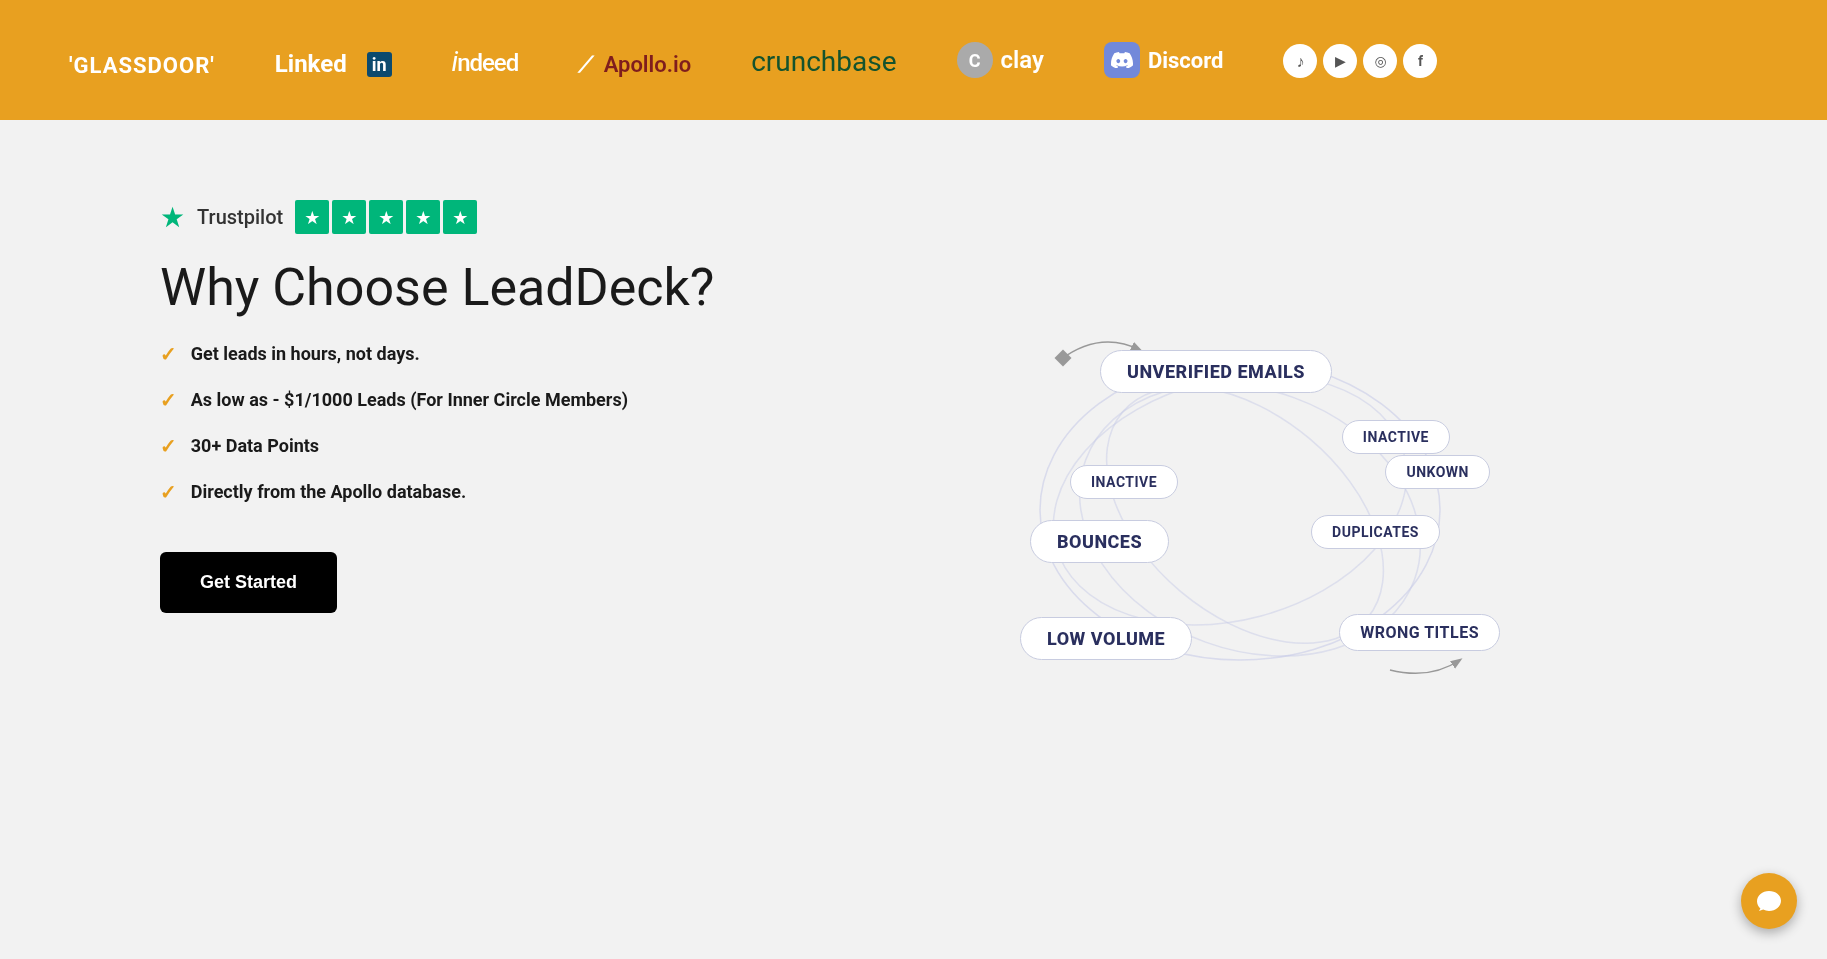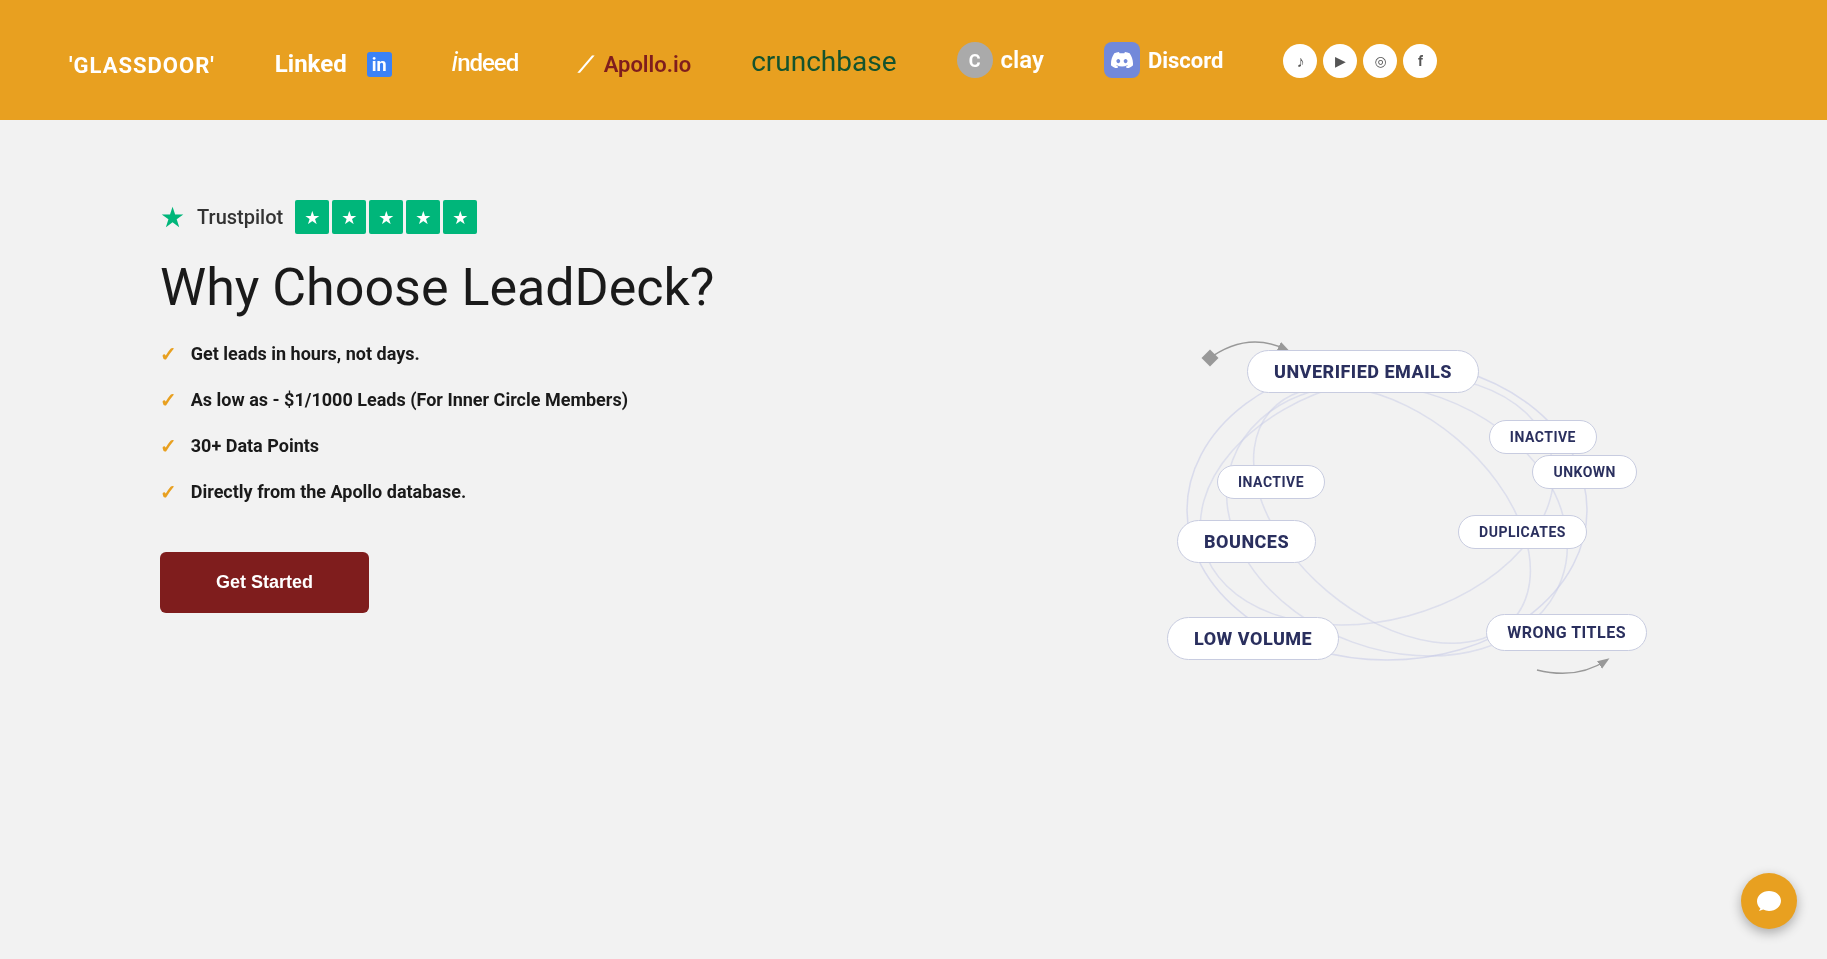--- a/index.html
+++ b/index.html
@@ -54,21 +54,21 @@
     }
     .nav-logo-linkedin {
       color: white;
       font-size: 24px;
       font-weight: 700;
       display: flex;
       align-items: center;
       gap: 20px;
     }
     .linkedin-in {
-      background: #3b82f6;
+      background: #0c4a6e;
       color: white;
       font-size: 18px;
       font-weight: 700;
       padding: 2px 5px;
       border-radius: 3px;
     }
     .clay-logo {
       display: flex;
       align-items: center;
       gap: 8px;
@@ -192,39 +192,39 @@
       font-weight: 700;
       color: #1a1a1a;
     }
     .check-icon {
       color: #E8A020;
       font-size: 20px;
       font-weight: 900;
       flex-shrink: 0;
     }
     .cta-button {
-      background: #7f1d1d;
+      background: #000000;
       color: white;
       border: none;
-      padding: 20px 56px;
+      padding: 20px 40px;
       font-size: 18px;
       font-weight: 600;
       border-radius: 6px;
       cursor: pointer;
       text-align: center;
     }
 
     
     .right-section {
       flex: 1;
       position: relative;
       min-height: 500px;
       display: flex;
       align-items: center;
-      justify-content: flex-end;
+      justify-content: flex-start;
       margin-top: 60px;
     }
     .diagram-container {
       position: relative;
       width: 560px;
       height: 420px;
     }
     .diagram-container svg {
       position: absolute;
       top: 0;

